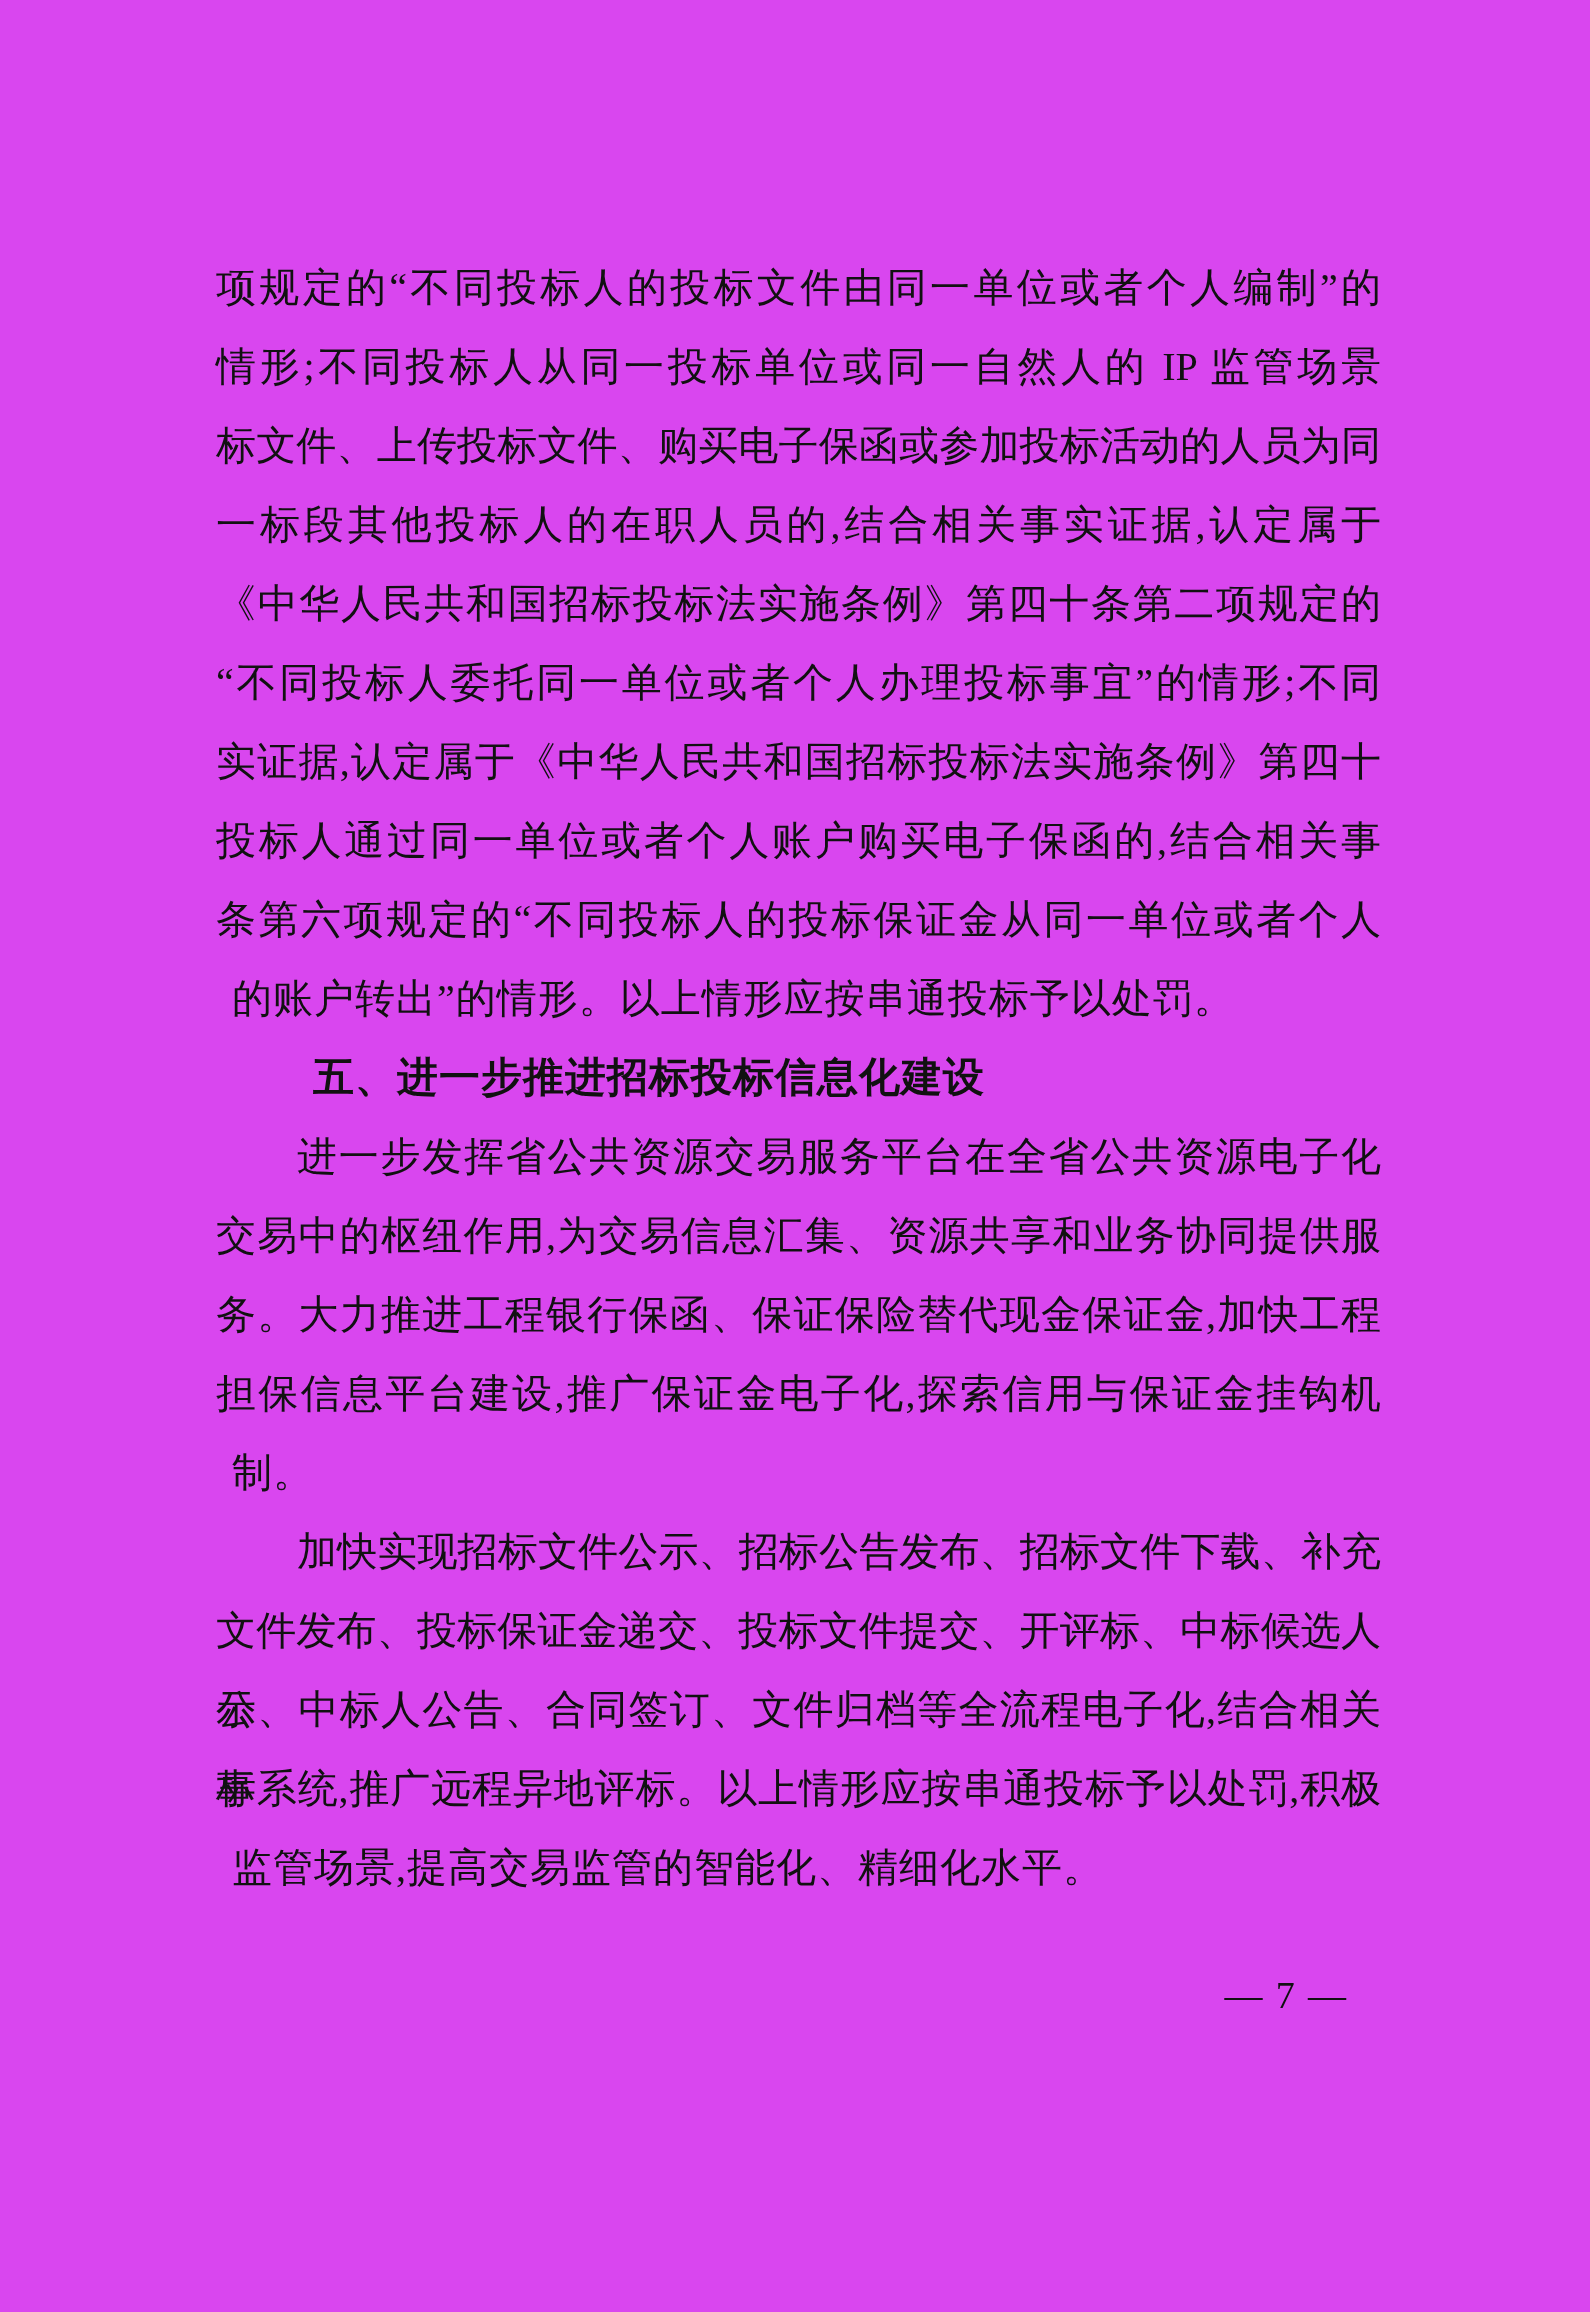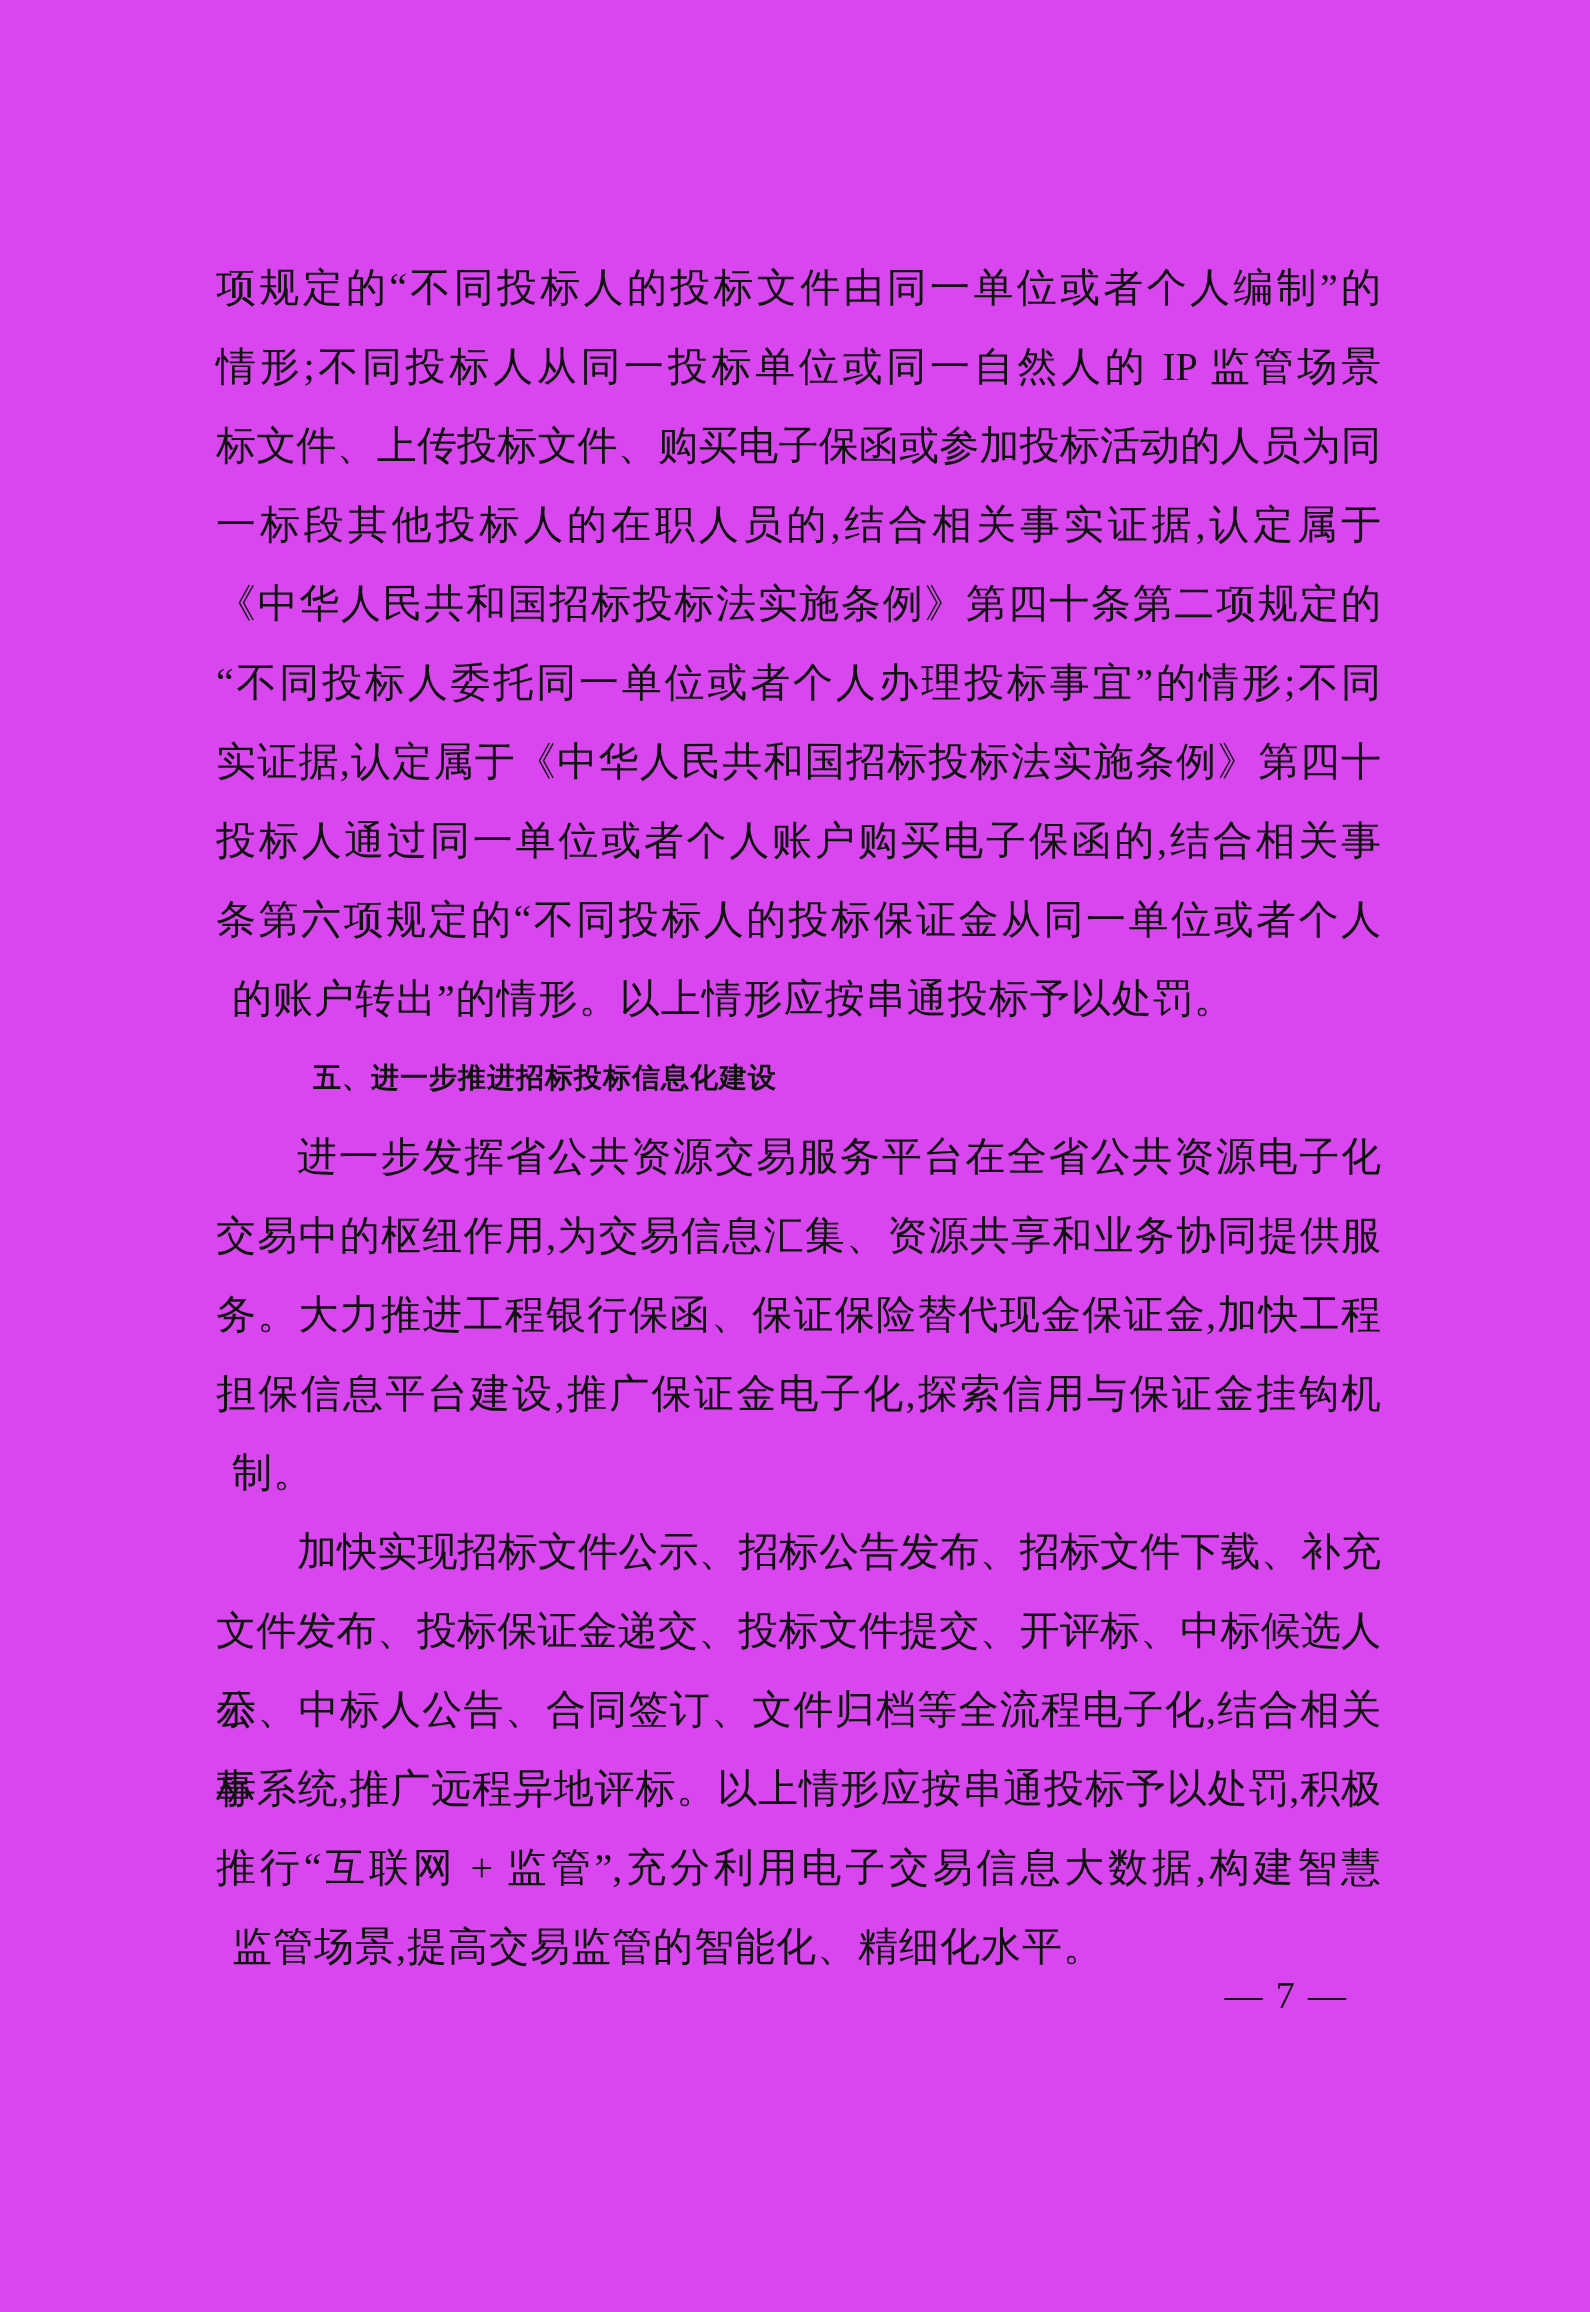--- a/index.html
+++ b/index.html
@@ -34,21 +34,21 @@
     text-align-last: left;
     letter-spacing: 1px;
     margin-left: 16px;
   }
   .line.indent {
     text-indent: 81px;
   }
   .line.heading {
     font-family: "Liberation Sans", "DejaVu Sans", sans-serif;
     font-weight: bold;
-    font-size: 28px;
+    font-size: 41px;
     text-align: center;
     text-align-last: left;
     letter-spacing: 1px;
   }
   .footer {
     position: absolute;
     left: 216px;
     top: 1962px;
     width: 1165px;
     box-sizing: border-box;
@@ -77,18 +77,17 @@
       <div class="line plain indent heading">五、进一步推进招标投标信息化建设</div>
       <div class="line indent">进一步发挥省公共资源交易服务平台在全省公共资源电子化</div>
       <div class="line">交易中的枢纽作用,为交易信息汇集、资源共享和业务协同提供服</div>
       <div class="line">务。大力推进工程银行保函、保证保险替代现金保证金,加快工程</div>
       <div class="line">担保信息平台建设,推广保证金电子化,探索信用与保证金挂钩机</div>
       <div class="line plain">制。</div>
       <div class="line indent">加快实现招标文件公示、招标公告发布、招标文件下载、补充</div>
       <div class="line">文件发布、投标保证金递交、投标文件提交、开评标、中标候选人公</div>
       <div class="line">示、中标人公告、合同签订、文件归档等全流程电子化,结合相关事</div>
       <div class="line">标系统,推广远程异地评标。以上情形应按串通投标予以处罚,积极</div>
-      <div class="line">推行“互联网 + 监管”,充分利用电子交易信息大数据,构建智慧</div>
       <div class="line plain">监管场景,提高交易监管的智能化、精细化水平。</div>
     </main>
   <div class="footer">— 7 —</div>
 </div>
 
 
 </body></html>

